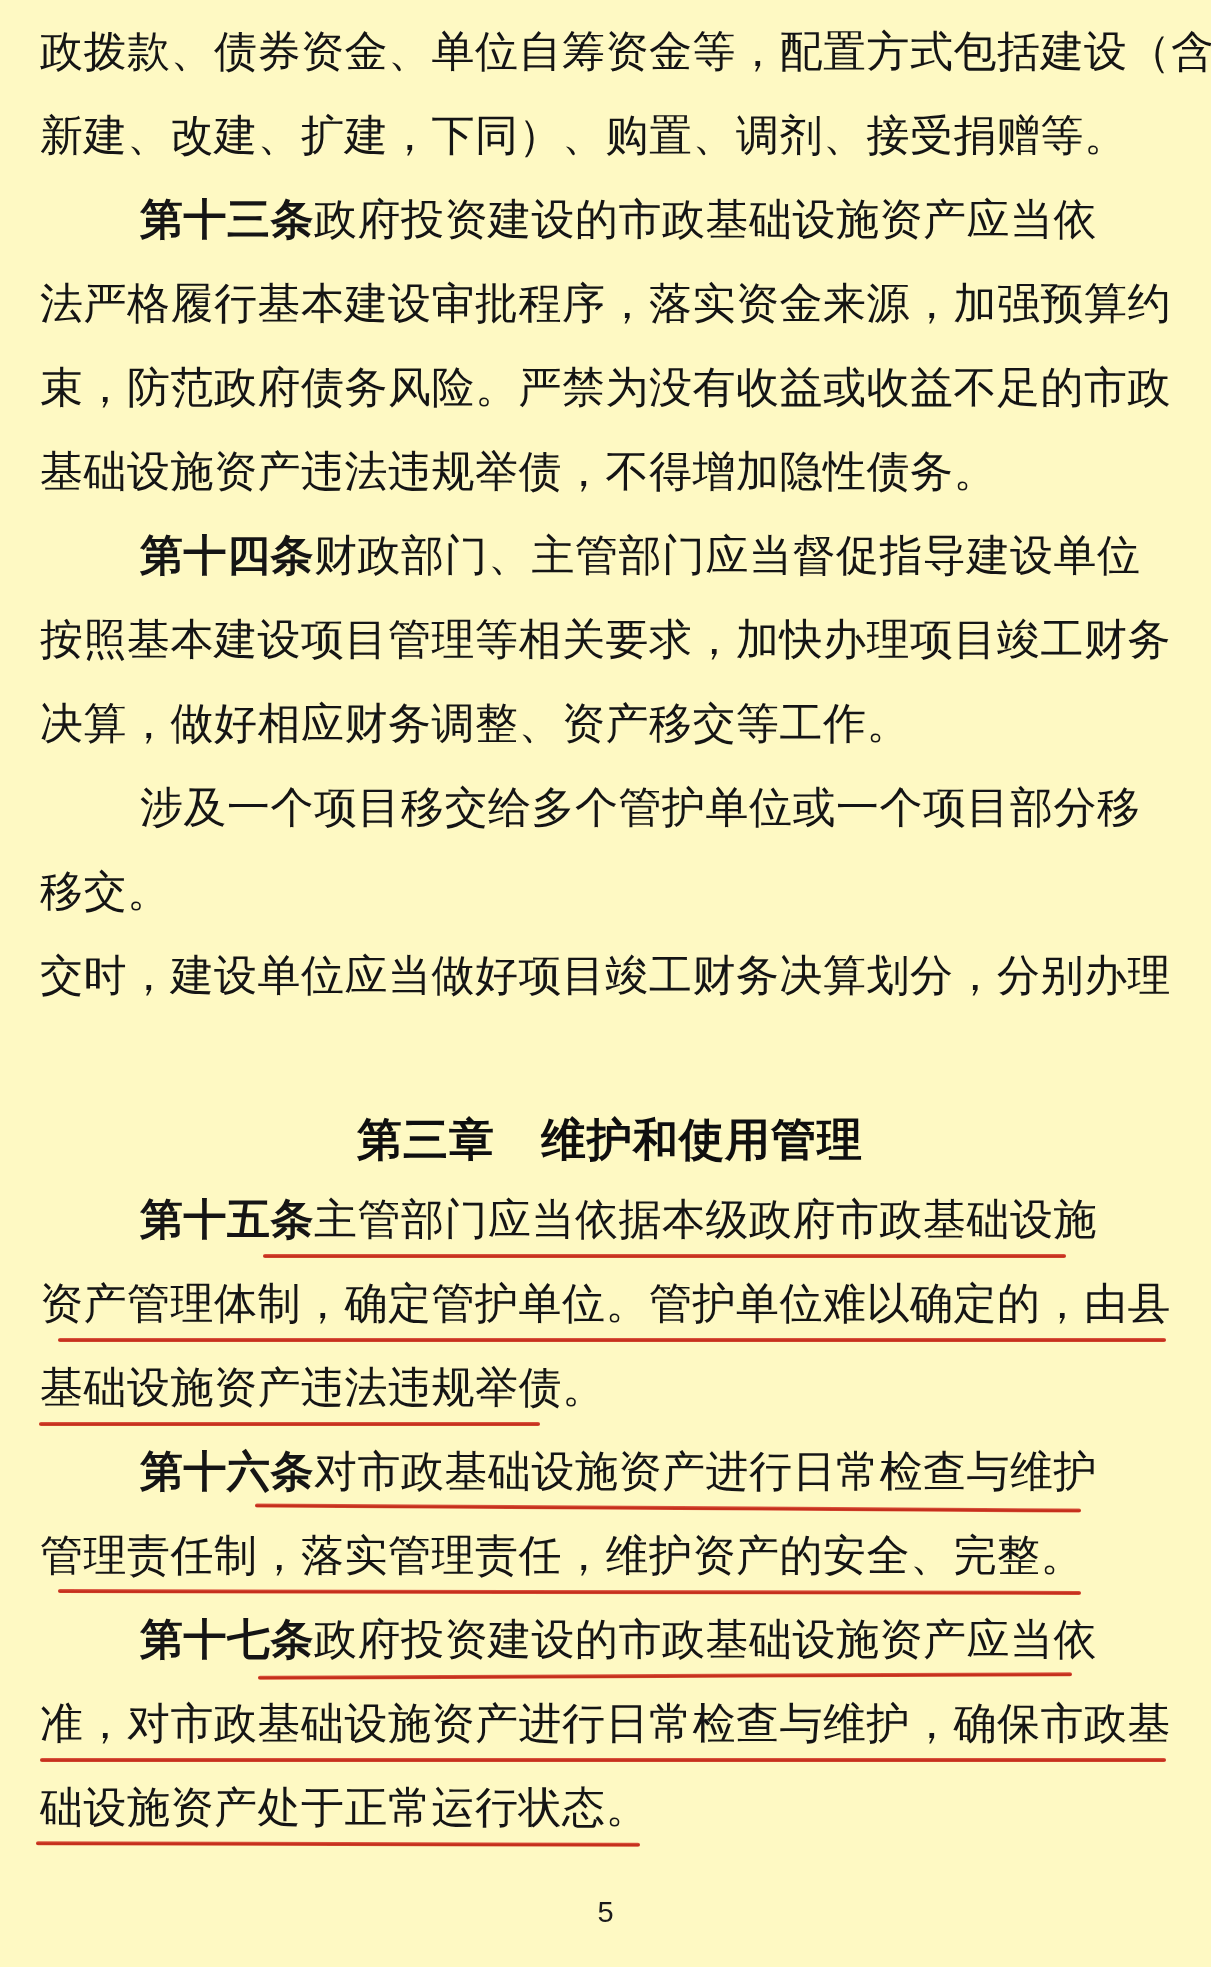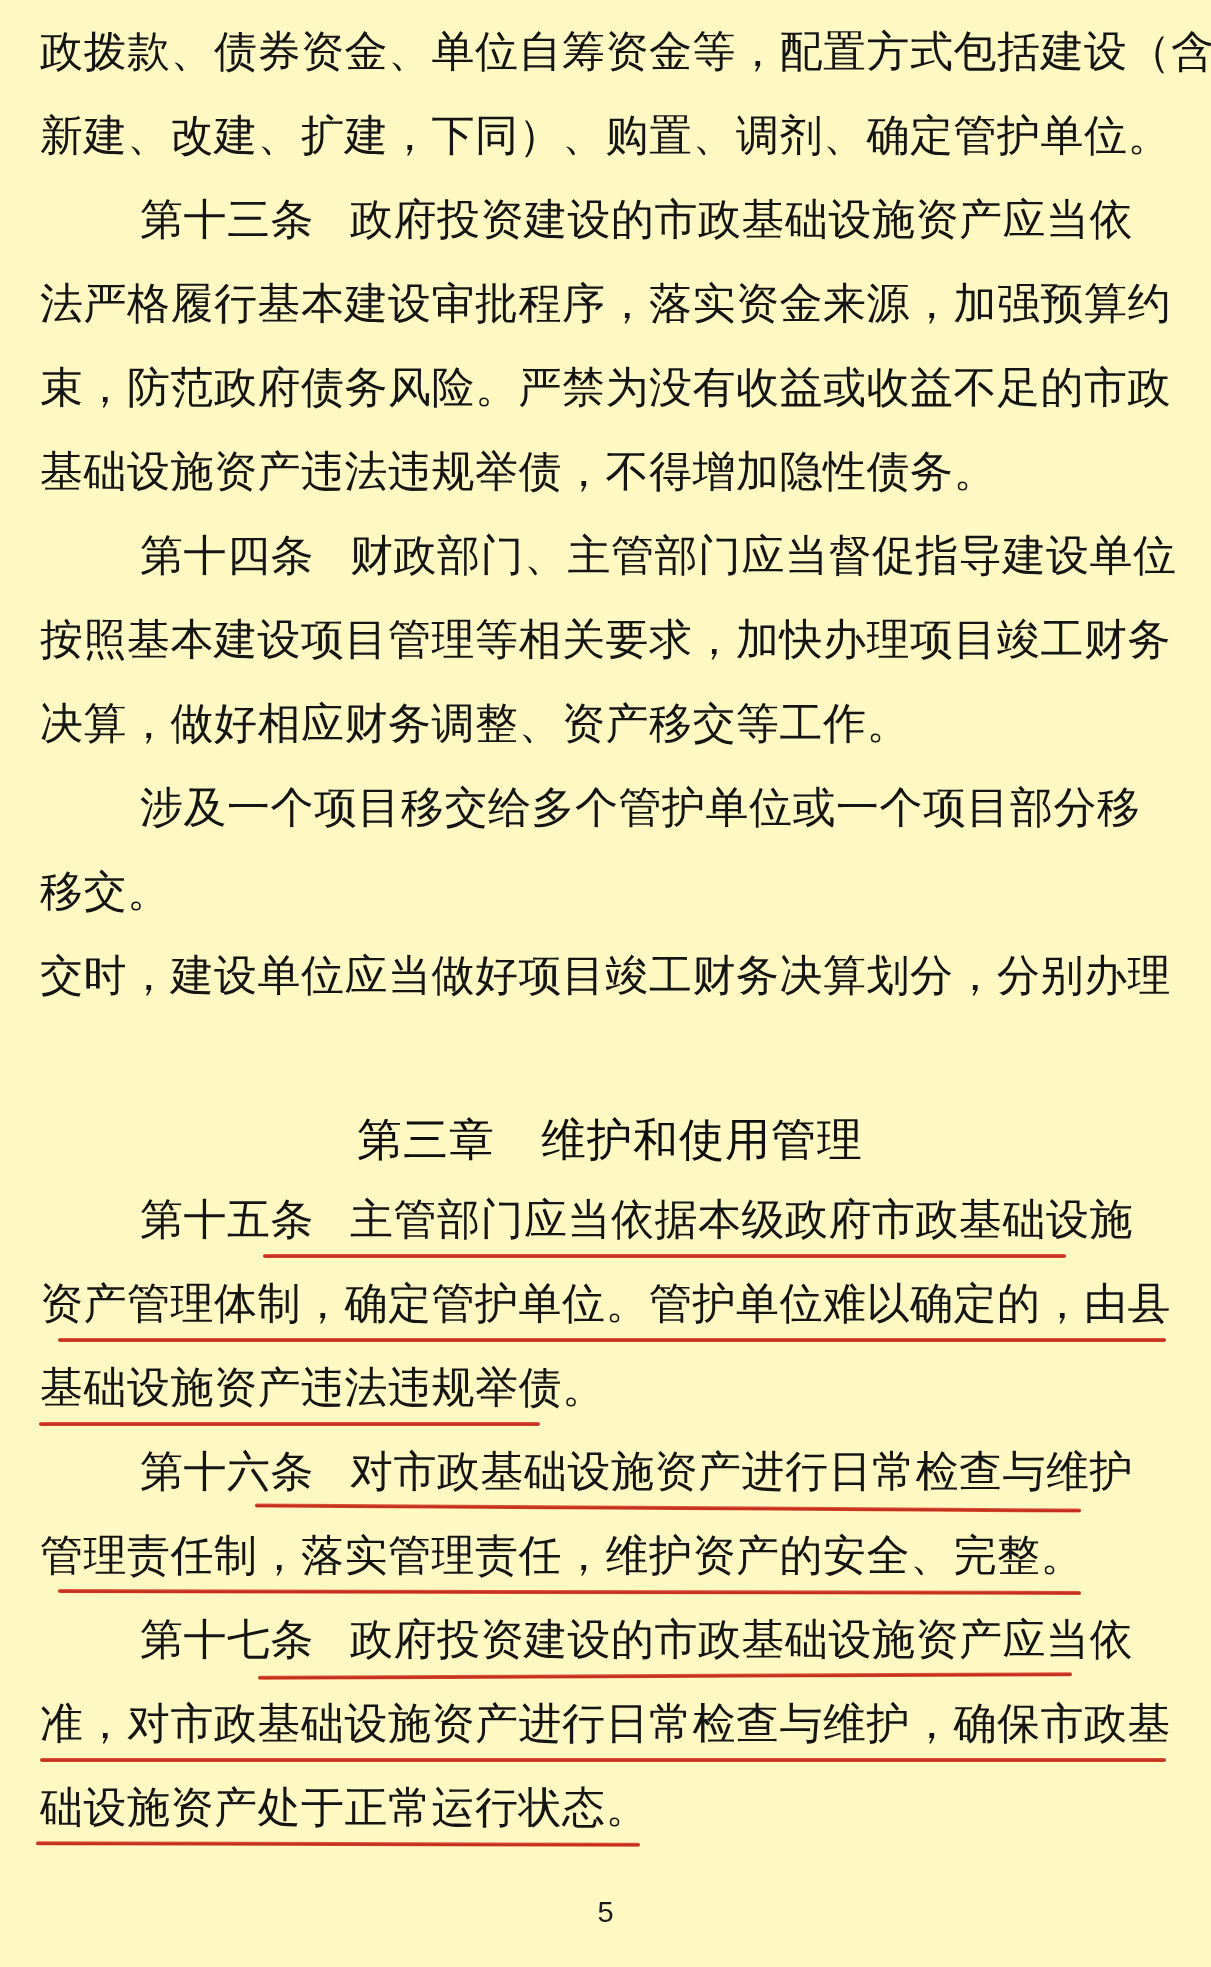--- a/index.html
+++ b/index.html
@@ -19,29 +19,28 @@
   .line {
     position:relative;
     height:84px;
     font-size:43px;
     line-height:52px;
     letter-spacing:0.5px;
     white-space:nowrap;
   }
   .line.indent { padding-left:100px; }
   .art {
-    font-weight:normal;
-    margin-right:36px;
+    font-weight:bold;
   }
   .chapter {
     margin-top:76px;
     height:84px;
     text-align:center;
     font-family:"Liberation Sans","DejaVu Sans",sans-serif;
-    font-weight:normal;
+    font-weight:bold;
     font-size:45px;
     line-height:60px;
     letter-spacing:1px;
     color:#0f0f0f;
   }
   .redline {
     position:absolute;
     top:60px;
     height:4px;
     border-radius:2px;
@@ -55,21 +54,21 @@
     font-size:29px;
     color:#1b1b1b;
   }
 </style>
 </head>
 <body>
 
 <div class="page">
   <div class="content">
       <div class="line"><span>政拨款、债券资金、单位自筹资金等，配置方式包括建设（含</span></div>
-      <div class="line"><span>新建、改建、扩建，下同）、购置、调剂、确定管护单位。</span></div>
+      <div class="line"><span>新建、改建、扩建，下同）、购置、调剂、接受捐赠等。</span></div>
       <div class="line indent"><span class="art">第十三条</span><span>政府投资建设的市政基础设施资产应当依</span></div>
       <div class="line"><span>法严格履行基本建设审批程序，落实资金来源，加强预算约</span></div>
       <div class="line"><span>束，防范政府债务风险。严禁为没有收益或收益不足的市政</span></div>
       <div class="line"><span>基础设施资产违法违规举债，不得增加隐性债务。</span></div>
       <div class="line indent"><span class="art">第十四条</span><span>财政部门、主管部门应当督促指导建设单位</span></div>
       <div class="line"><span>按照基本建设项目管理等相关要求，加快办理项目竣工财务</span></div>
       <div class="line"><span>决算，做好相应财务调整、资产移交等工作。</span></div>
       <div class="line indent"><span>涉及一个项目移交给多个管护单位或一个项目部分移</span></div>
       <div class="line"><span>移交。</span></div>
       <div class="line"><span>交时，建设单位应当做好项目竣工财务决算划分，分别办理</span></div>

